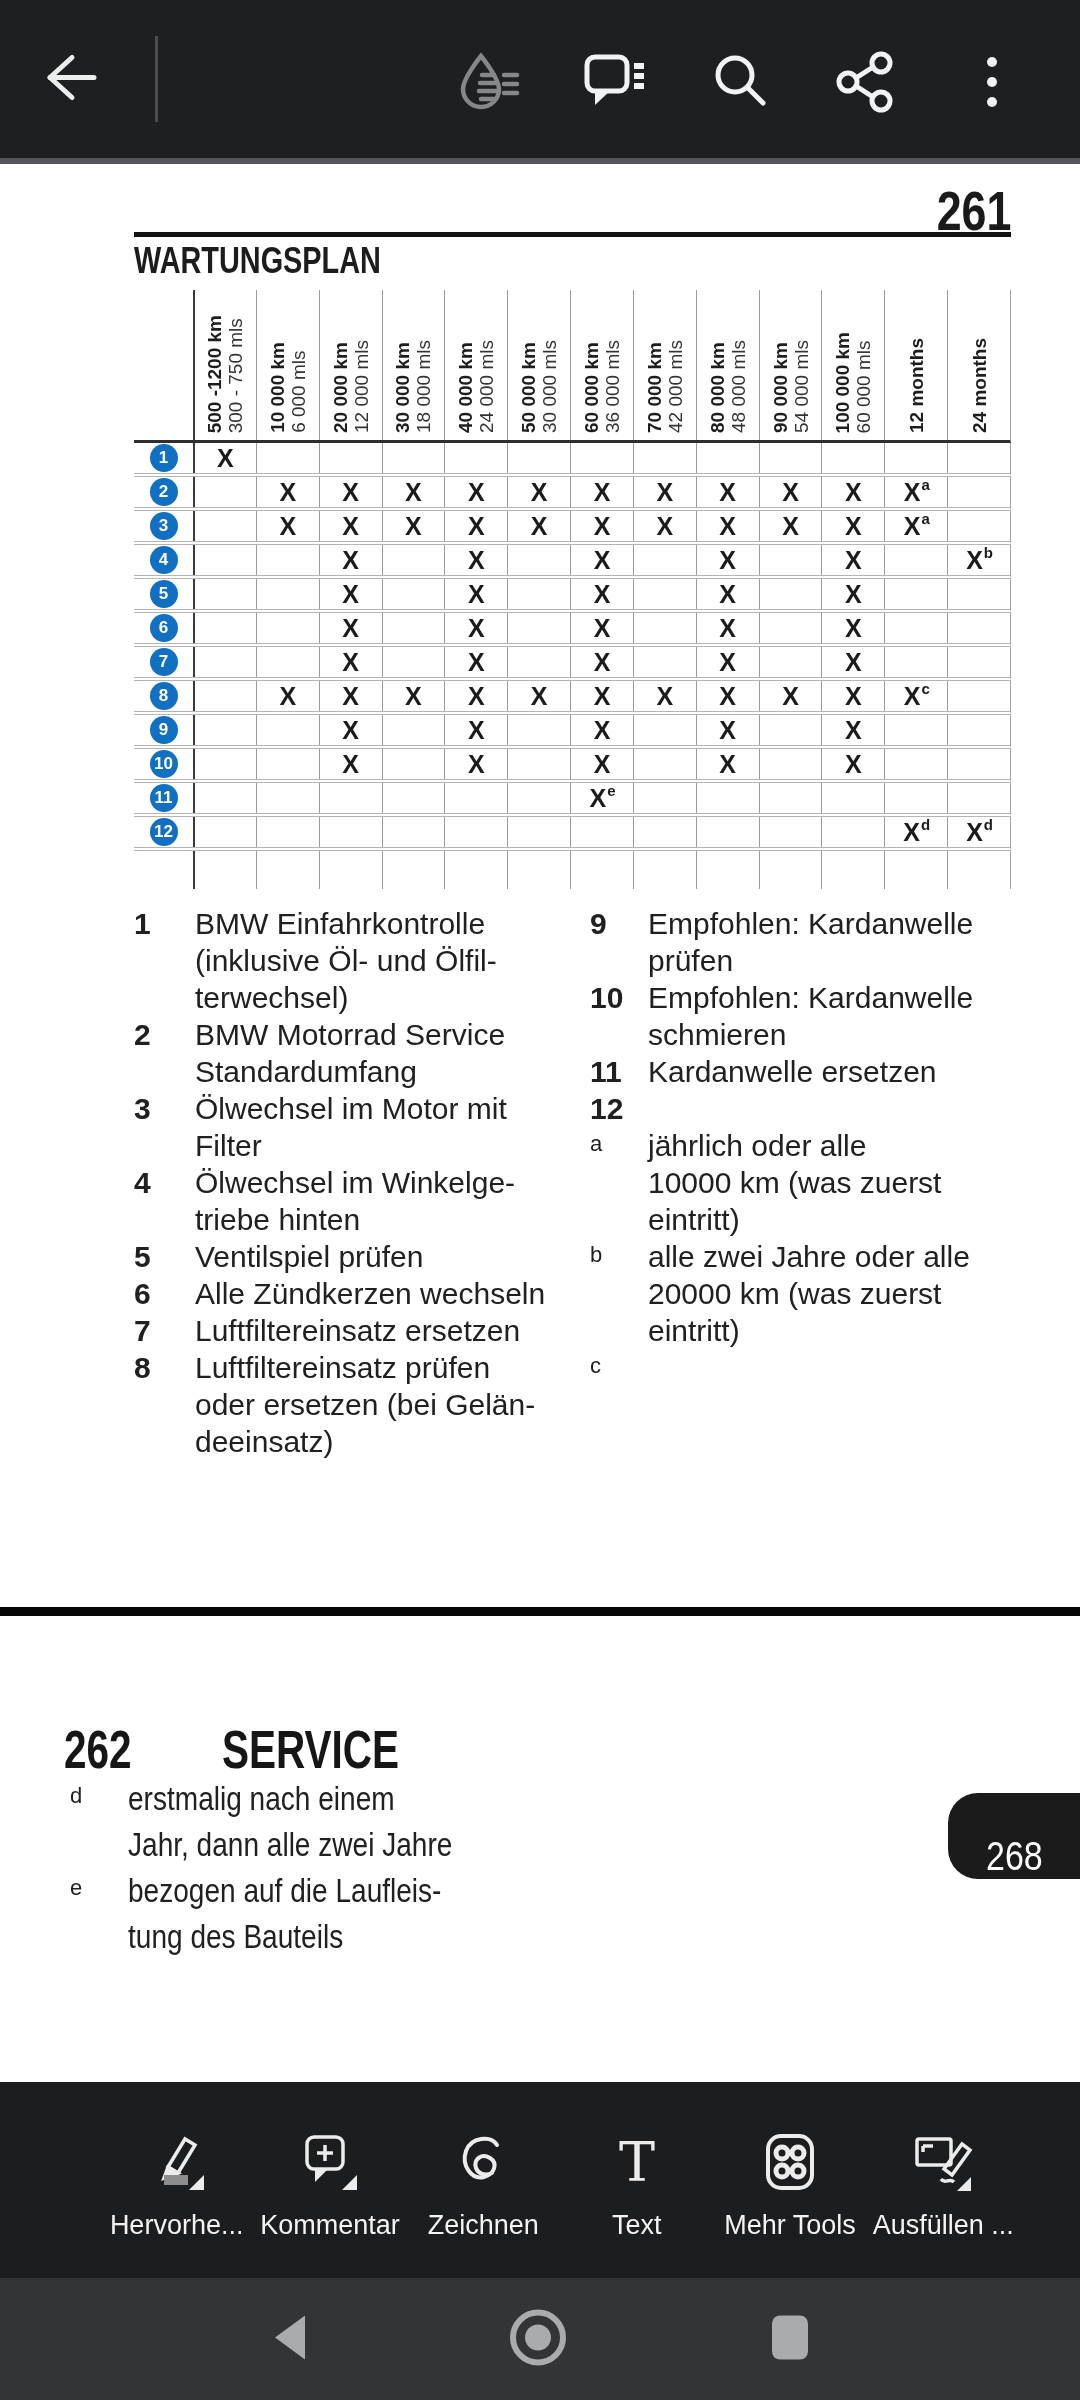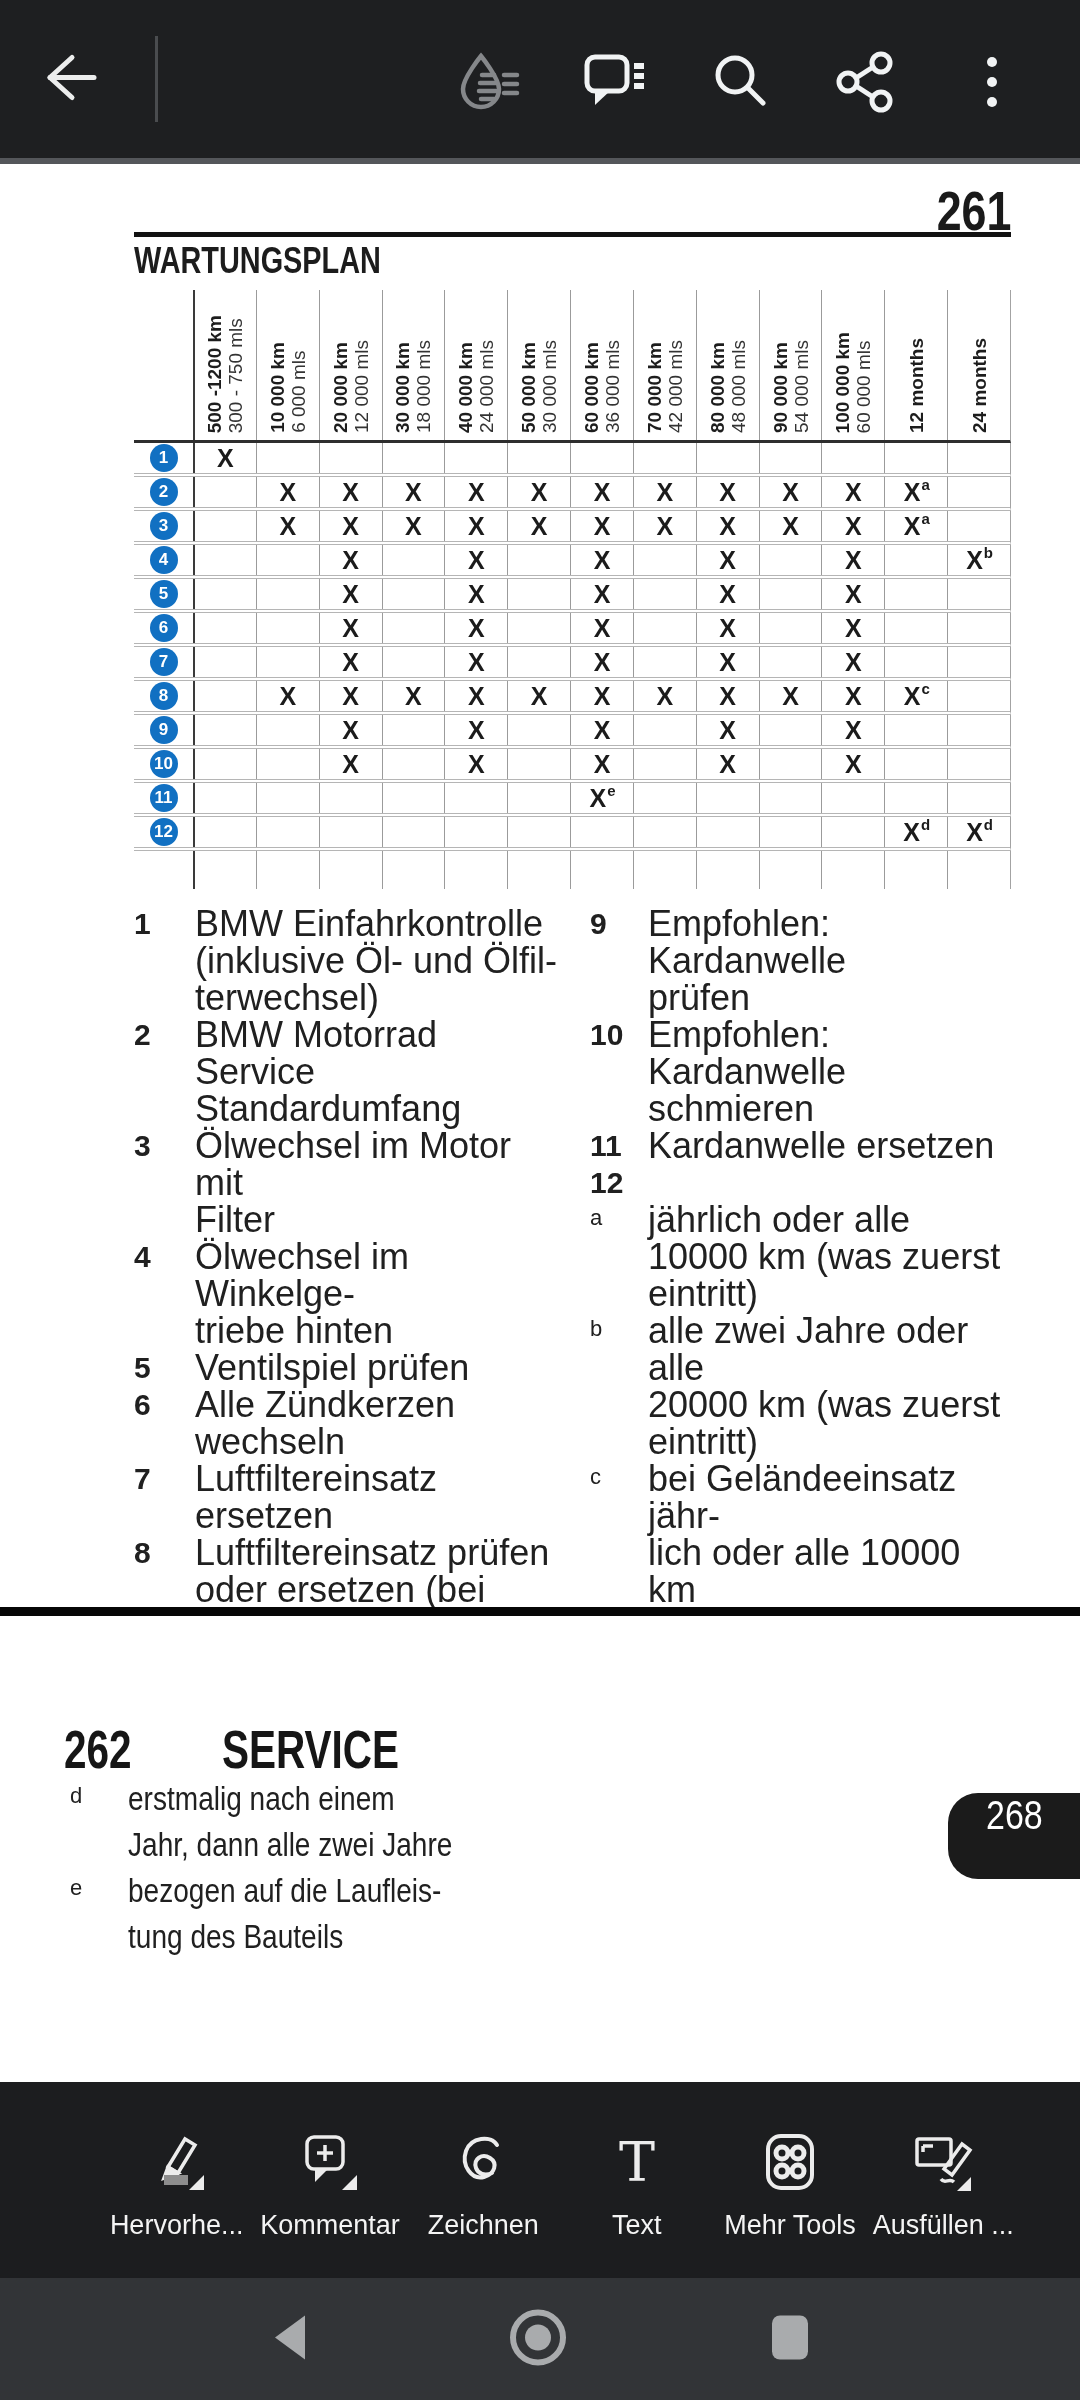--- a/index.html
+++ b/index.html
@@ -45,31 +45,31 @@
 
   
   .legend { position:absolute; color:#202020; }
   .legend-l { left:134px; top:735px; width:430px; }
   .legend-r { left:578px; top:735px; width:440px; }
   .litem { display:flex; }
   .lnum { flex:none; font-weight:bold; font-size:30px; line-height:37px; }
   .legend-l .lnum { width:61px; }
   .legend-r .lnum { width:70px; padding-left:12px; }
   .lnum.fsup { font-weight:400; font-size:22px; line-height:34px; }
-  .ltext { font-size:36px; line-height:37px; }
+  .ltext { font-size:30px; line-height:37px; }
 
   
   .p2title { position:absolute; left:0; top:64px; height:60px; width:700px;margin-top:38px; }
   .p2title span { position:absolute; top:0; font-size:54px; font-weight:bold; color:#161616; transform:scaleX(.75); transform-origin:0 0; white-space:nowrap; }
   .p2title .t262 { left:64px; }
   .p2title .tserv { left:222px; }
   .legend-d { left:64px; top:160px; width:520px; }
   .legend-d .lnum { width:64px; padding-left:6px; font-size:22px; line-height:40px; font-weight:400; }
   .legend-d .ltext { font-size:33px; line-height:46px; transform:scaleX(.85); transform-origin:0 0; white-space:nowrap; }
-  .pill { position:absolute; right:0; top:177px; width:132px; height:86px; background:#1b1b1b; border-radius:30px 0 0 30px; color:#fff; display:flex; align-items:flex-start; justify-content:center; }
+  .pill { position:absolute; right:0; top:177px; width:132px; height:86px; background:#1b1b1b; border-radius:30px 0 0 30px; color:#fff; display:flex; align-items:flex-end; justify-content:center; }
   .pill span { font-size:40px; transform:scaleX(.85); }
 
   
   .toolbar2 { position:absolute; left:0; top:2082px; width:1080px; height:196px; background:#1c1d1f; display:flex; align-items:stretch; padding:0 60px 0 100px; }
   .tool { flex:1; display:flex; flex-direction:column; align-items:center; justify-content:center; background:none; border:none; cursor:pointer; padding-top:10px; }
   .ticon { height:66px; display:flex; align-items:center; justify-content:center; }
   .tlabel { margin-top:14px; font-size:27px; color:#f4f4f4; white-space:nowrap; }
 
   
   .navbar { position:absolute; left:0; top:2278px; width:1080px; height:122px; background:#323437; }
@@ -658,21 +658,20 @@
         <div class="litem">
           <span class="lnum fsup">a</span>
           <span class="ltext">jährlich oder alle<br>10000 km (was zuerst<br>eintritt)</span>
         </div>
         <div class="litem">
           <span class="lnum fsup">b</span>
           <span class="ltext">alle zwei Jahre oder alle<br>20000 km (was zuerst<br>eintritt)</span>
         </div>
         <div class="litem">
           <span class="lnum fsup">c</span>
-          <span class="ltext">bei Geländeeinsatz jähr-<br>lich oder alle 10000 km<br>(was zuerst eintritt)</span>
         </div>
       </div>
   </section>
 
   <div class="pgdivider"></div>
 
   <section class="page p2">
     <div class="p2title">
       <span class="t262">262</span>
       <span class="tserv">SERVICE</span>

